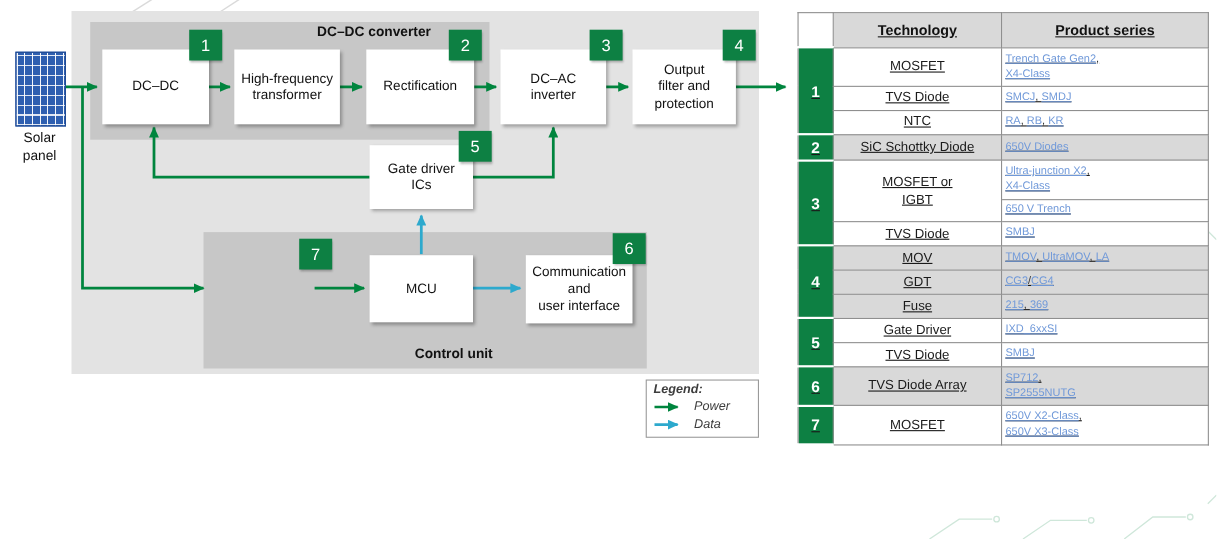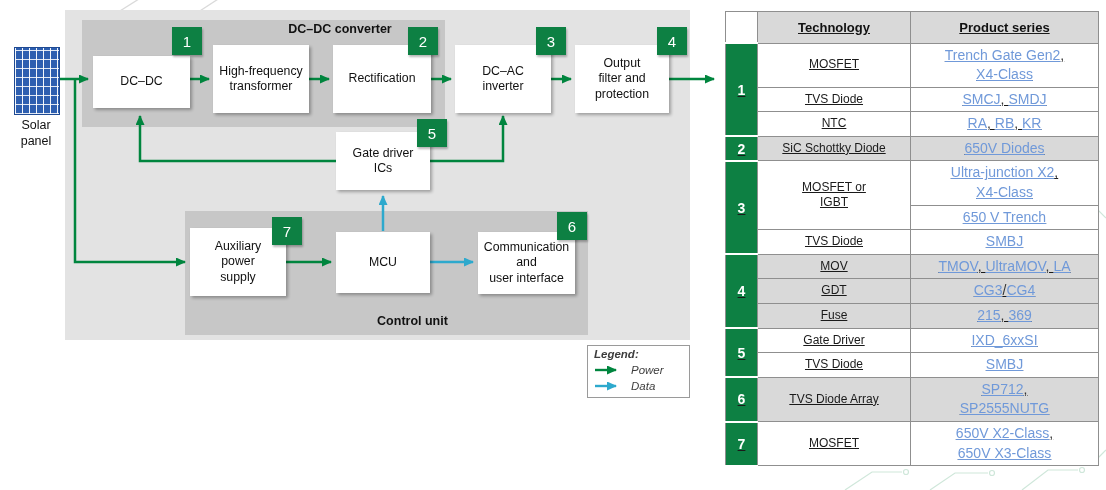--- a/index.html
+++ b/index.html
@@ -15,21 +15,21 @@
   .panel.ctrl{left:185px;top:211px;width:403px;height:124px;background:#c7c7c7;}
   .panel-title{position:absolute;font-weight:bold;font-size:12.5px;color:#111;text-align:center;}
   .panel-title.dcdc{left:250px;top:22px;width:180px;}
   .panel-title.ctrl{left:185px;top:314px;width:455px;}
   
   .box{
     position:absolute;background:#fff;box-shadow:2px 2px 3px rgba(0,0,0,.30);
     display:flex;align-items:center;justify-content:center;text-align:center;
     font-size:12.3px;line-height:1.25;white-space:pre-line;color:#111;
   }
-  .b-dcdc{left:93px;top:56px;width:97px;height:52px;}
+  .b-dcdc{left:93px;top:45px;width:97px;height:68px;}
   .b-hf{left:213px;top:45px;width:96px;height:68px;}
   .b-rect{left:333px;top:45px;width:98px;height:68px;}
   .b-dcac{left:455px;top:45px;width:96px;height:68px;}
   .b-outf{left:575px;top:45px;width:94px;height:68px;}
   .b-gate{left:336px;top:132px;width:94px;height:58px;}
   .b-aux{left:190px;top:228px;width:96px;height:68px;}
   .b-mcu{left:336px;top:232px;width:94px;height:61px;}
   .b-comm{left:478px;top:232px;width:97px;height:62px;}
   
   .badge{
@@ -66,21 +66,21 @@
   table.ptable th,table.ptable td{border:1px solid #8f8f8f;padding:2px 3px;vertical-align:middle;}
   table.ptable{border:1px solid #6b6b6b;}
   table.ptable th{background:#d9d9d9;font-size:13px;color:#111;height:26px;}
   table.ptable th.corner{background:#fff;}
   td.num{
     background:#0d8043;color:#fff;font-weight:bold;font-size:14px;text-align:center;
     border-top:2px solid #fff !important;border-bottom:2px solid #fff !important;
     border-left:1px solid #0d8043;
   }
   td.tech{text-align:center;font-size:12px;color:#1a1a1a;white-space:pre-line;line-height:1.3;}
-  td.prod{text-align:center;font-size:14px;line-height:1.4;}
+  td.prod{text-align:left;font-size:10px;line-height:1.4;}
   tr.shaded td.tech,tr.shaded td.prod{background:#d9d9d9;}
   .plink{color:#7099d9;text-decoration:underline;cursor:pointer;}
   .sep{color:#333;}
 </style>
 </head>
 <body>
 
 <div class="stage">
 
   <svg class="layer">
@@ -142,23 +142,20 @@
   <div class="box b-rect">Rectification</div>
   <div class="box b-hf">High-frequency
 transformer</div>
   <div class="box b-dcac">DC–AC
 inverter</div>
   <div class="box b-outf">Output
 filter and
 protection</div>
   <div class="box b-gate">Gate driver
 ICs</div>
-  <div class="box b-aux">Auxiliary
-power
-supply</div>
   <div class="box b-mcu">MCU</div>
   <div class="box b-comm">Communication
 and
 user interface</div>
 
   <div class="badge bd1">1</div>
   <div class="badge bd2">2</div>
   <div class="badge bd3">3</div>
   <div class="badge bd4">4</div>
   <div class="badge bd5">5</div>

